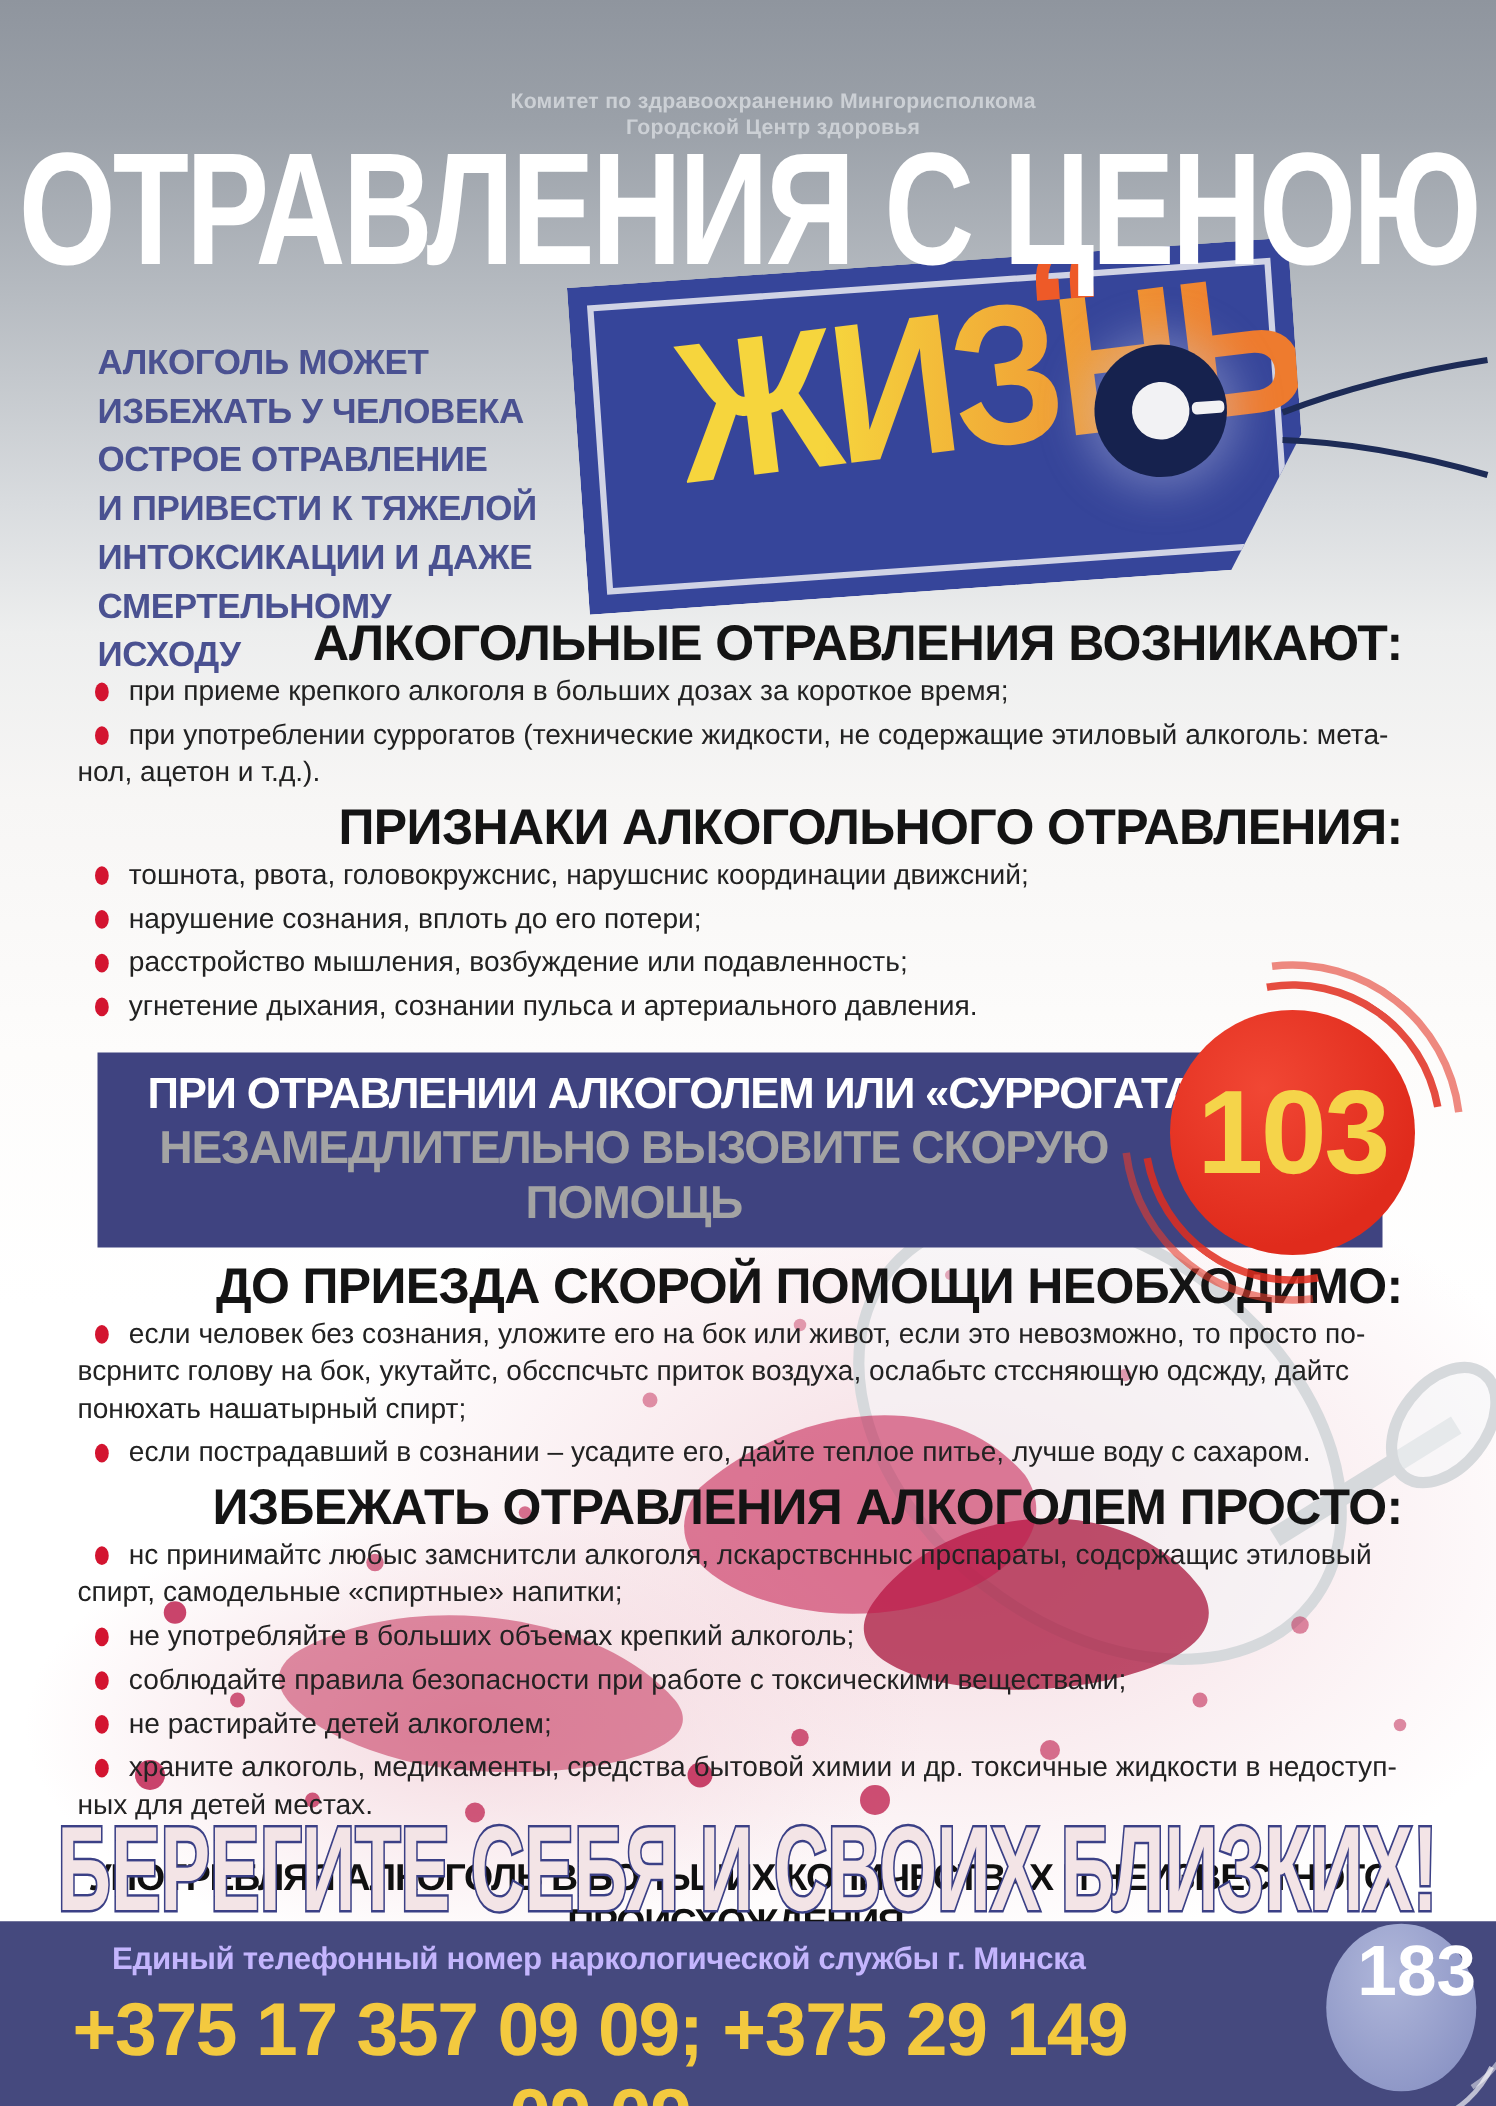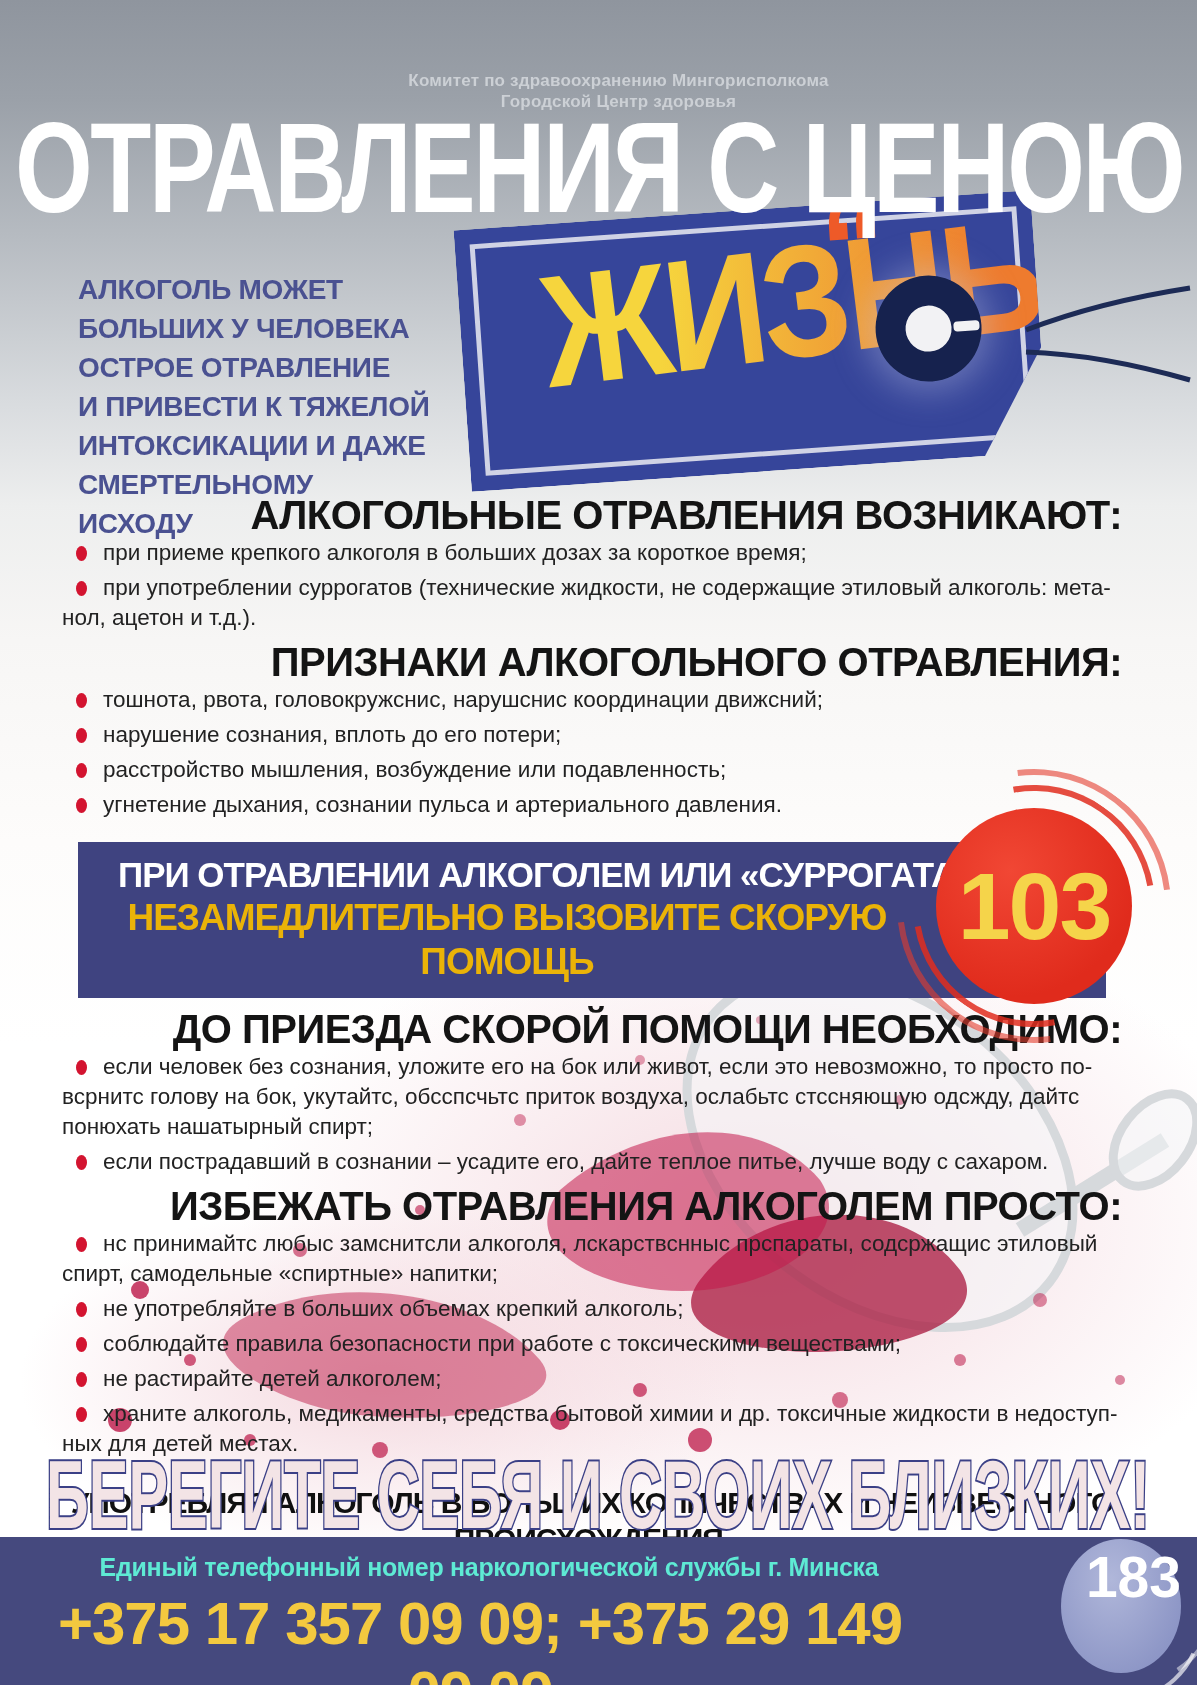--- a/index.html
+++ b/index.html
@@ -48,21 +48,21 @@
   ul{list-style:none;margin:0;padding:0;}
   li{display:block;margin:5px 0;font-size:22.5px;line-height:30px;color:#222;}
   .dot{display:inline-block;width:11px;height:15px;border-radius:50%;
        background:#d31430;margin:0 16px 0 14px;vertical-align:-1px;}
 
   
   .banner{position:relative;margin:22px 16px 14px 16px;background:#3f4380;
        padding:12px 0 14px 0;z-index:1;}
   .banner-l1{text-align:center;padding-right:40px;color:#ffffff;
        font-size:35px;line-height:42px;font-weight:bold;letter-spacing:-1px;}
-  .banner-l2{text-align:center;padding-right:170px;color:#eab308;
+  .banner-l2{text-align:center;padding-right:170px;color:#a3a3a3;
        font-size:37px;line-height:44px;font-weight:bold;letter-spacing:-1px;}
   .alert-circle{position:absolute;right:-26px;top:-34px;width:196px;height:196px;
        border-radius:50%;background:radial-gradient(circle at 38% 32%,#f14734,#e02b1c 70%);
        display:flex;align-items:center;justify-content:center;z-index:2;
        color:#f5d44a;font-size:95px;font-weight:bold;letter-spacing:-2px;}
   .ripple{position:absolute;border:6px solid transparent;border-radius:50%;}
   .ripple.r1{width:230px;height:230px;left:-23px;top:-23px;
        border-top-color:rgba(225,45,30,.85);transform:rotate(35deg);}
   .ripple.r2{width:230px;height:230px;left:-23px;top:-23px;
        border-bottom-color:rgba(225,45,30,.85);transform:rotate(35deg);}
@@ -73,22 +73,22 @@
 
   .warning{margin-top:26px;text-align:center;color:#101010;}
   .warn-l1{font-size:30px;line-height:36px;font-weight:bold;letter-spacing:-1px;}
   .warn-l2{font-size:37px;line-height:48px;font-weight:bold;letter-spacing:-1px;}
 
   .splash{position:absolute;left:0;top:0;z-index:0;}
 
   .slogan-wrap{position:absolute;left:38px;top:1440px;z-index:3;}
 
   .footer{position:absolute;left:0;right:0;bottom:0;height:148px;background:#45497e;z-index:2;}
-  .service{position:absolute;top:16px;left:49px;width:880px;text-align:center;
-       color:#5eead4;font-weight:bold;font-size:25px;letter-spacing:-.3px;}
+  .service{position:absolute;top:16px;left:39px;width:880px;text-align:center;
+       color:#c4b5fd;font-weight:bold;font-size:25px;letter-spacing:-.3px;}
   .phones{position:absolute;top:52px;left:40px;width:880px;text-align:center;
        color:#f3c93f;font-weight:bold;font-size:60px;letter-spacing:-1px;}
   .page-badge{position:absolute;right:16px;bottom:12px;width:120px;height:134px;z-index:4;
        border-radius:50%;background:radial-gradient(ellipse at 42% 30%,#b0b7da,#8d96c6 75%);
        text-align:right;color:#fff;font-size:57px;font-weight:bold;line-height:1;}
   .badge-num{display:block;margin-top:10px;}
   .swoosh{position:absolute;border:4px solid transparent;border-radius:50%;}
   .swoosh.s1{width:160px;height:160px;left:-26px;top:-4px;
        border-bottom-color:rgba(255,255,255,.65);transform:rotate(-20deg);}
   .swoosh.s2{width:160px;height:160px;left:-12px;top:-22px;
@@ -156,21 +156,21 @@
   </div>
   <svg class="tag-strings" width="179" height="170" viewBox="0 0 179 170">
     <path d="M8,62 C60,42 120,28 172,20" stroke="#1d2b56" stroke-width="5" fill="none"></path>
     <path d="M8,84 C70,86 130,100 172,112" stroke="#1d2b56" stroke-width="5" fill="none"></path>
   </svg>
 
   <div class="main-title">ОТРАВЛЕНИЯ С ЦЕНОЮ</div>
 
   <div class="intro">
     <span>АЛКОГОЛЬ МОЖЕТ</span>
-    <span>БОЛЬШИХ У ЧЕЛОВЕКА</span>
+    <span>ИЗБЕЖАТЬ У ЧЕЛОВЕКА</span>
     <span>ОСТРОЕ ОТРАВЛЕНИЕ</span>
     <span>И ПРИВЕСТИ К ТЯЖЕЛОЙ</span>
     <span>ИНТОКСИКАЦИИ И ДАЖЕ</span>
     <span>СМЕРТЕЛЬНОМУ</span>
     <span>ИСХОДУ</span>
   </div>
 
   <div class="content">
 
     <section>

